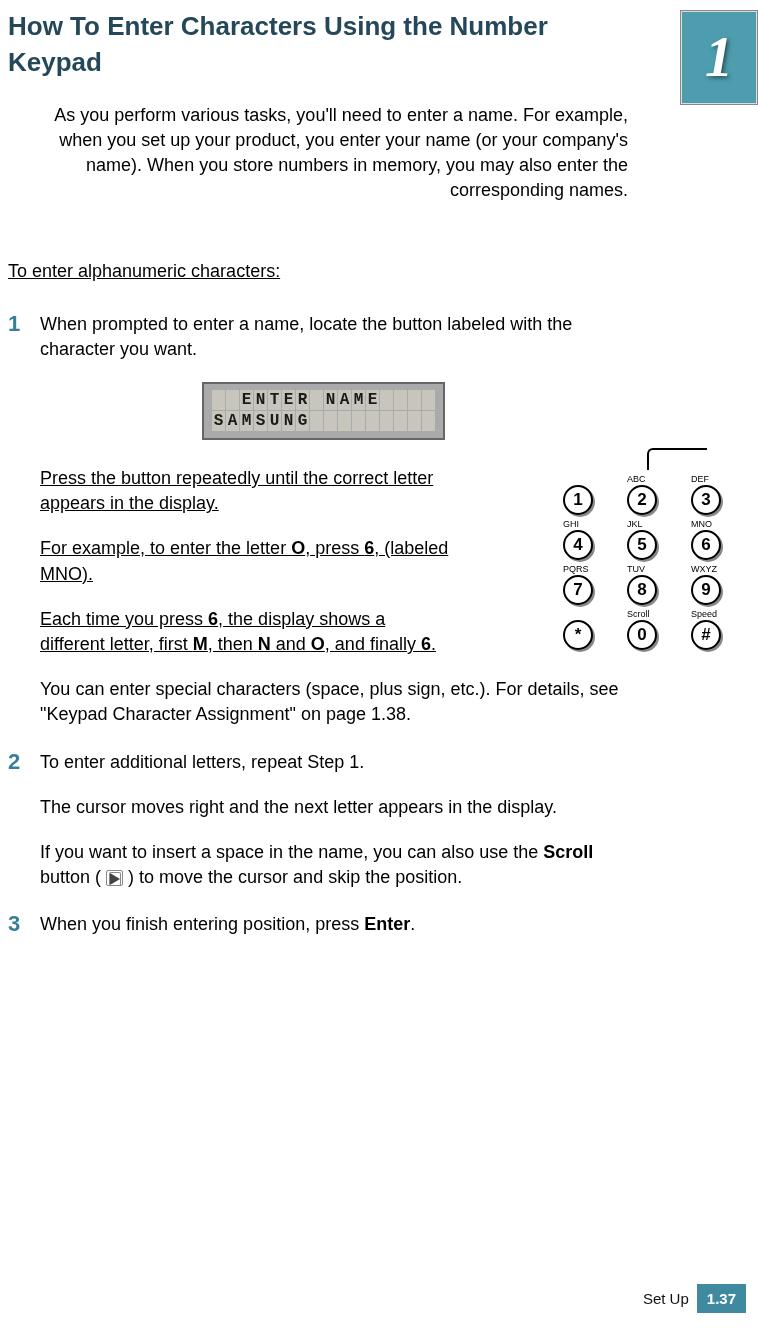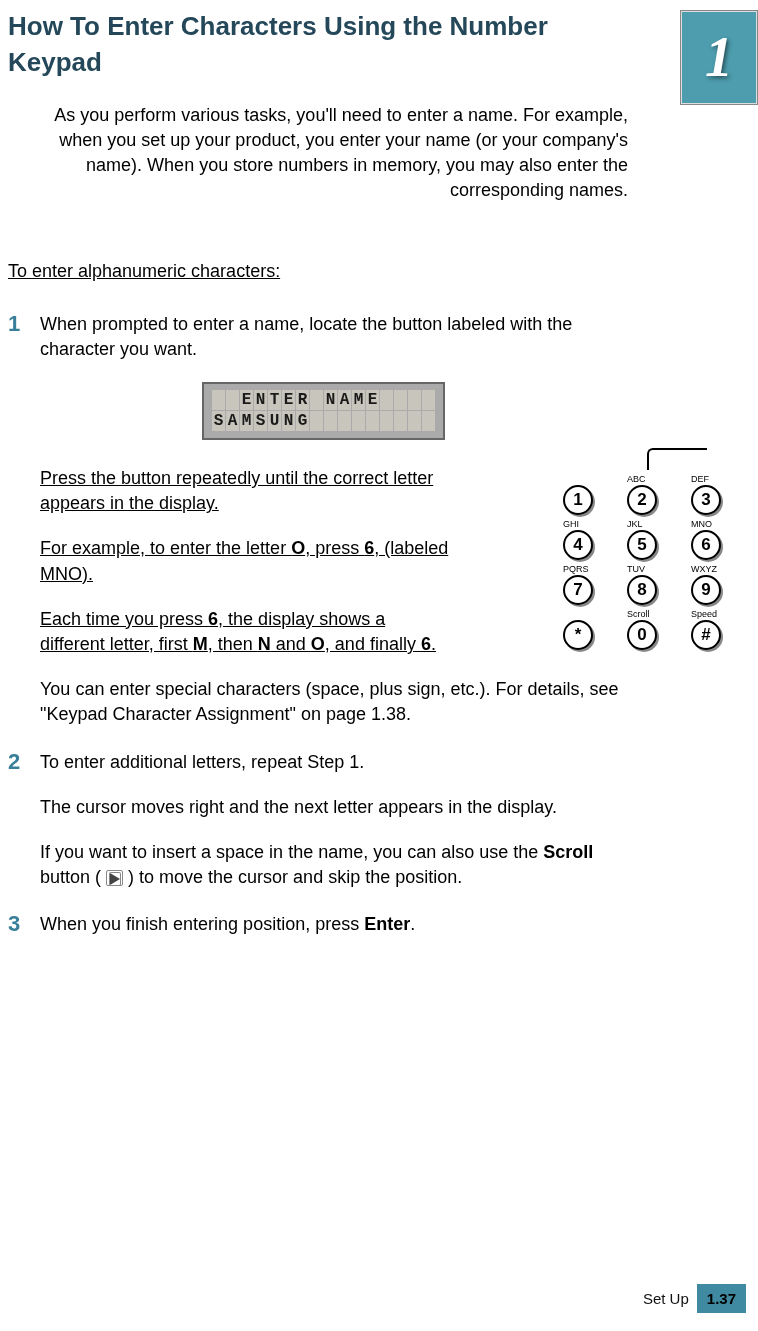--- a/index.html
+++ b/index.html
@@ -130,21 +130,21 @@
     position: absolute;
     bottom: 18px;
     right: 12px;
     font-size: 15px;
     display: flex;
     align-items: center;
   }
   .footer .section { padding: 4px 8px; color:#111; }
   .footer .pagenum {
     background: #3f8aa0;
-    color: #000000;
+    color: #ffffff;
     font-weight: bold;
     padding: 4px 10px;
   }
 </style>
 </head>
 <body>
 
 <div class="chapter-tab">
   <span>1</span>
 </div>

